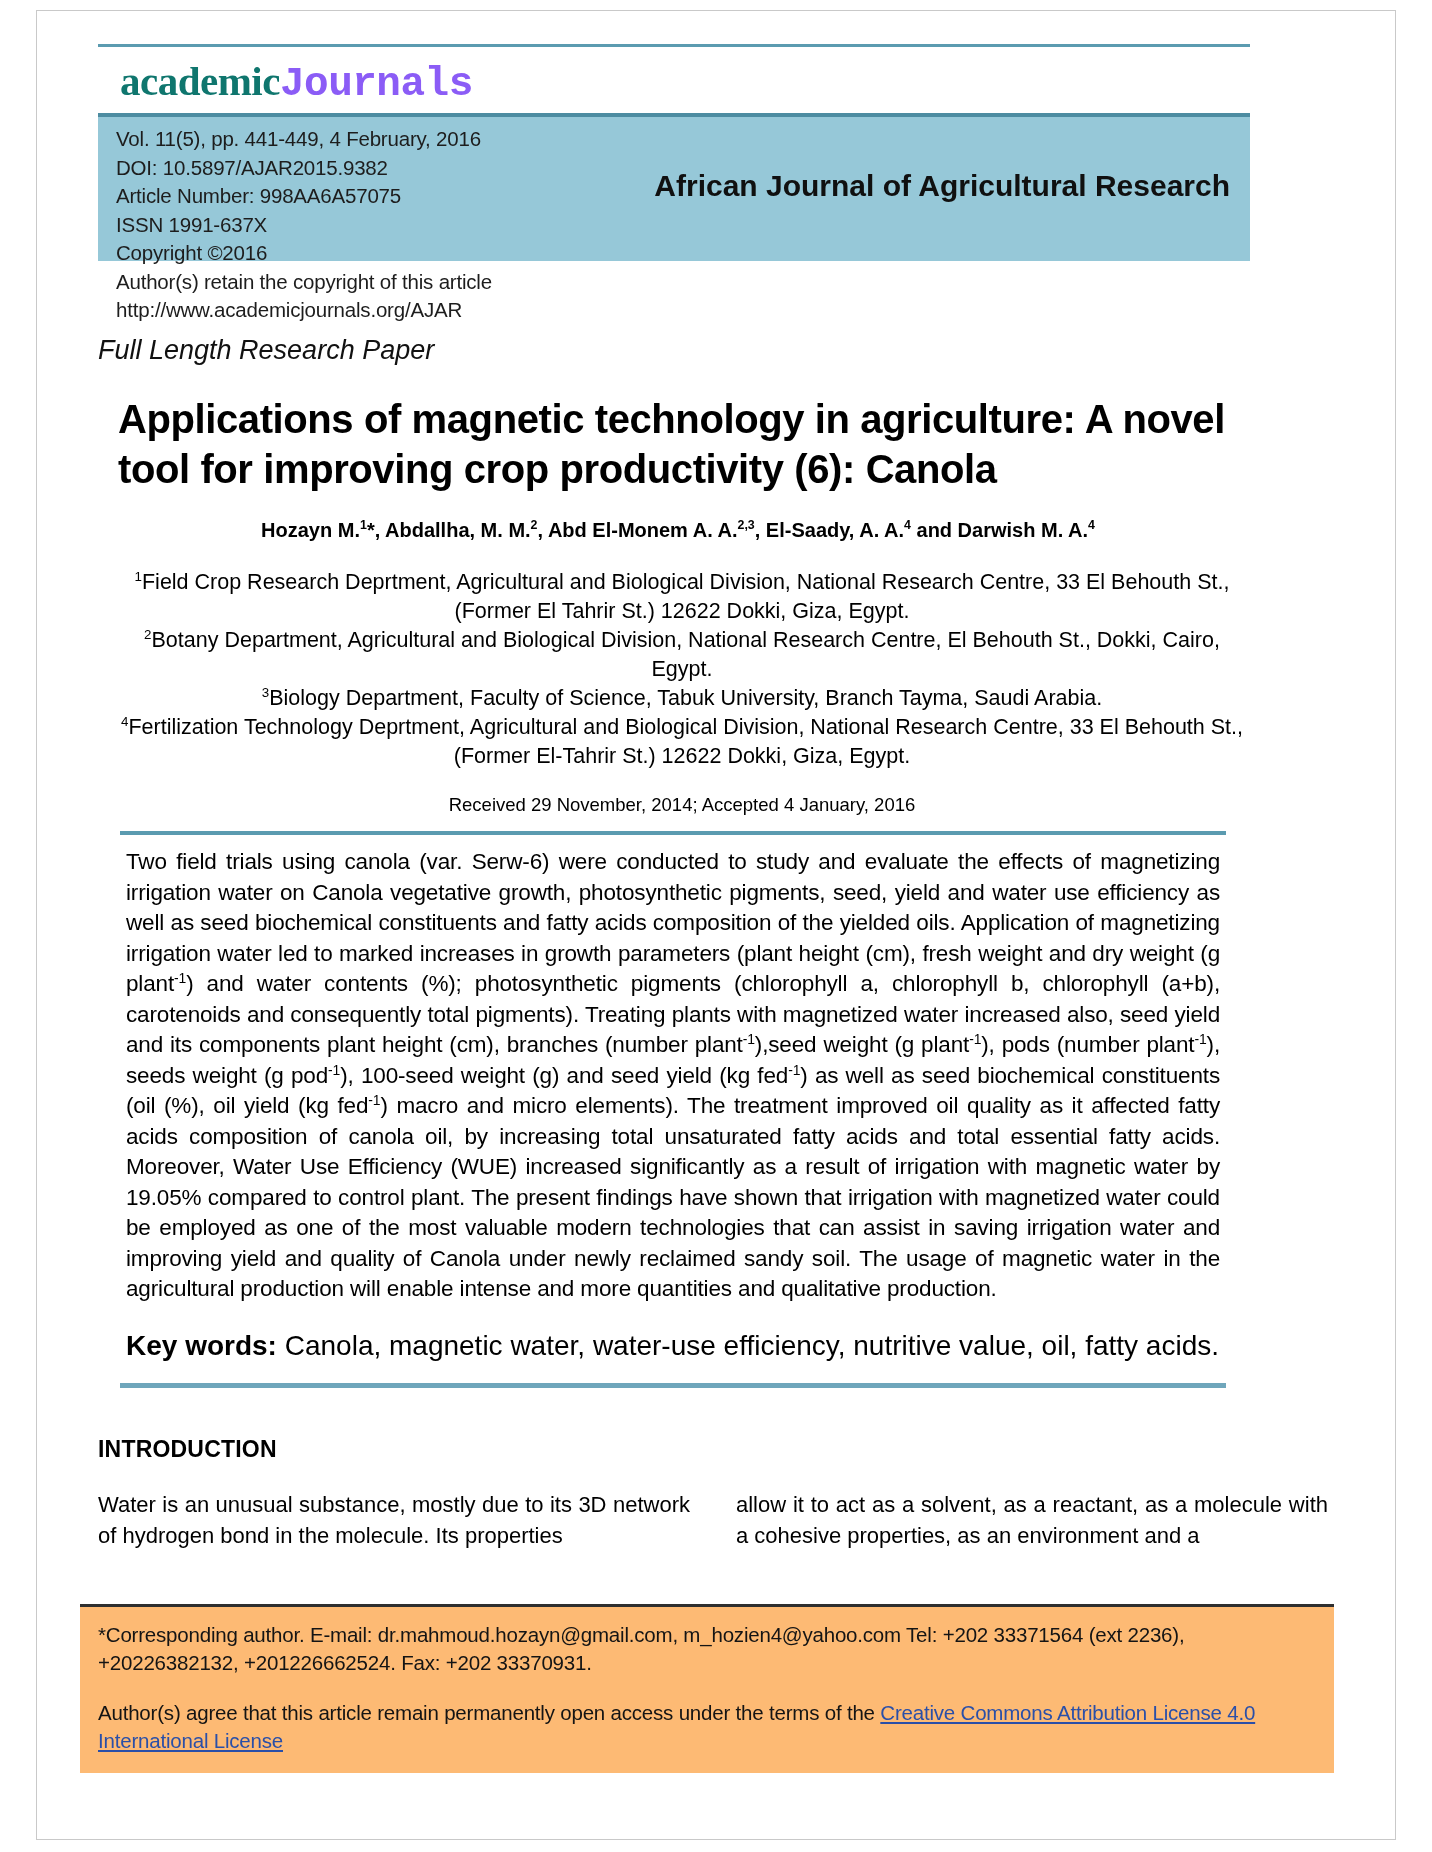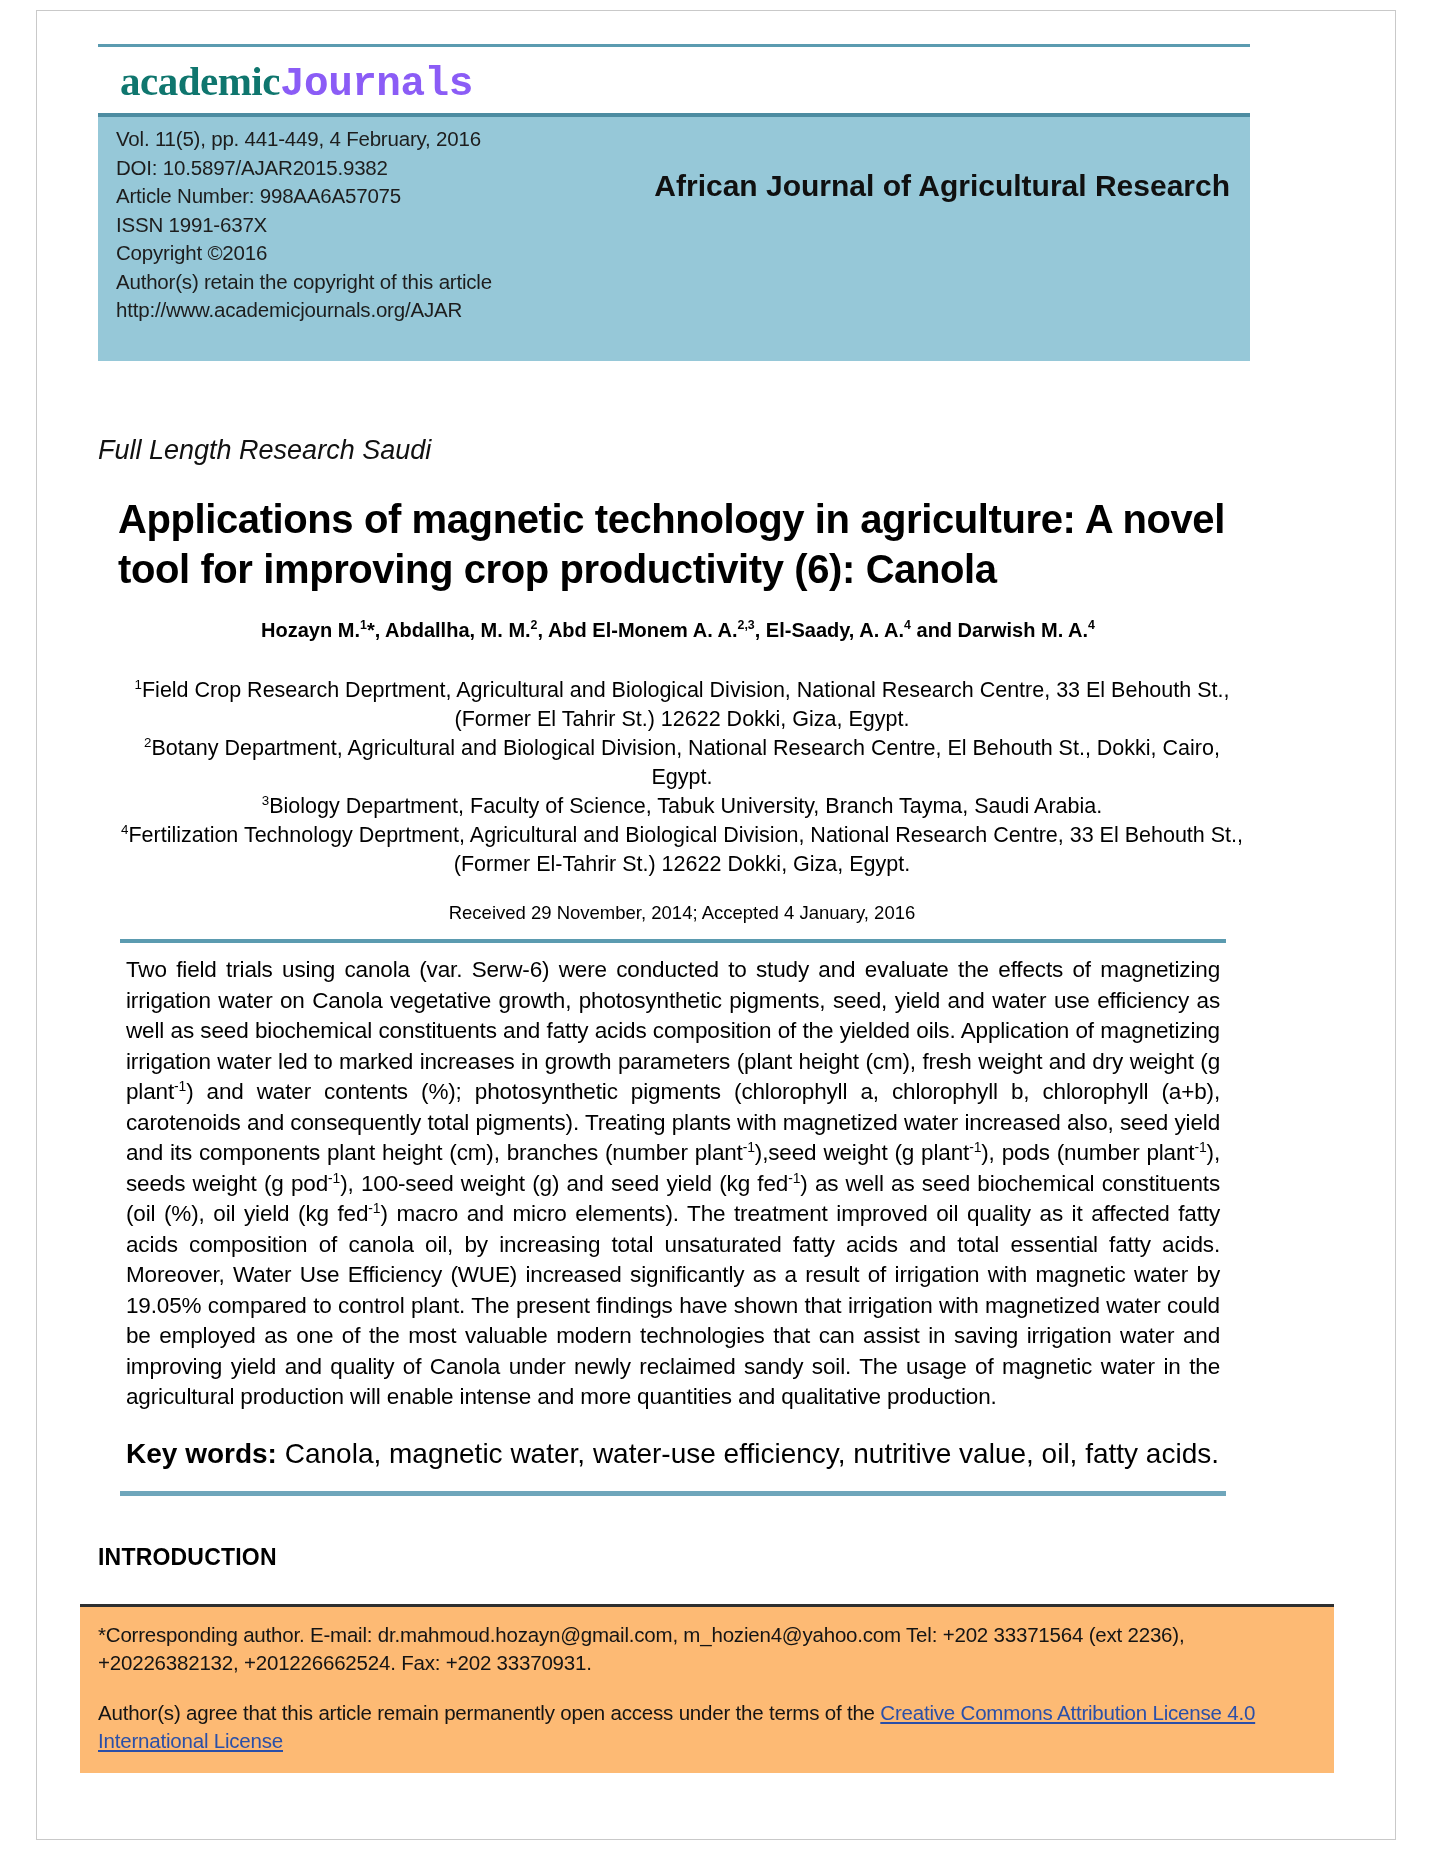--- a/index.html
+++ b/index.html
@@ -59,21 +59,21 @@
 
   .masthead-rule2 {
     height: 4px;
     background: #4d8ca1;
     width: 1152px;
   }
 
   .journal-box {
     background: #96c8d8;
     width: 1152px;
-    height: 244px;
+    height: 144px;
     position: relative;
     box-sizing: border-box;
   }
   .meta-lines {
     position: absolute;
     left: 18px;
     top: 8px;
     font-size: 20.5px;
     line-height: 28.5px;
     color: #1d1d1d;
@@ -120,21 +120,21 @@
     font-size: 20px;
     font-weight: bold;
     line-height: 32px;
   }
   sup {
     font-size: 0.62em;
     vertical-align: super;
     line-height: 0;
   }
   .affils {
-    margin-top: 30px;
+    margin-top: 22px;
     margin-left: 14px;
     width: 1140px;
     text-align: center;
     font-size: 21.5px;
     line-height: 29px;
   }
   .affils p { margin: 0; }
   .received {
     margin-top: 22px;
     margin-left: 14px;
@@ -245,21 +245,21 @@
         <div>DOI: 10.5897/AJAR2015.9382</div>
         <div>Article  Number: 998AA6A57075</div>
         <div>ISSN 1991-637X</div>
         <div>Copyright ©2016</div>
         <div>Author(s) retain the copyright of this article</div>
         <div>http://www.academicjournals.org/AJAR</div>
       </div>
       <div class="journal-name">African Journal of Agricultural Research</div>
     </div>
 
-    <div class="article-type">Full Length Research Saudi</div>
+    <div class="article-type">Full Length Research Paper</div>
 
     <div class="title">Applications of magnetic technology in agriculture: A novel tool for improving crop productivity (6): Canola</div>
 
     <div class="authors">
       Hozayn M.<sup>1</sup>*, Abdallha, M. M.<sup>2</sup>, Abd El-Monem A. A.<sup>2,3</sup>, El-Saady, A. A.<sup>4</sup> and Darwish M. A.<sup>4</sup>
     </div>
 
     <div class="affils">
       <p><sup>1</sup>Field Crop Research Deprtment, Agricultural and Biological Division, National Research Centre, 33 El Behouth St., (Former El Tahrir St.) 12622 Dokki, Giza, Egypt.</p>
       <p><sup>2</sup>Botany Department, Agricultural and Biological Division, National Research Centre, El Behouth St., Dokki, Cairo, Egypt.</p>

